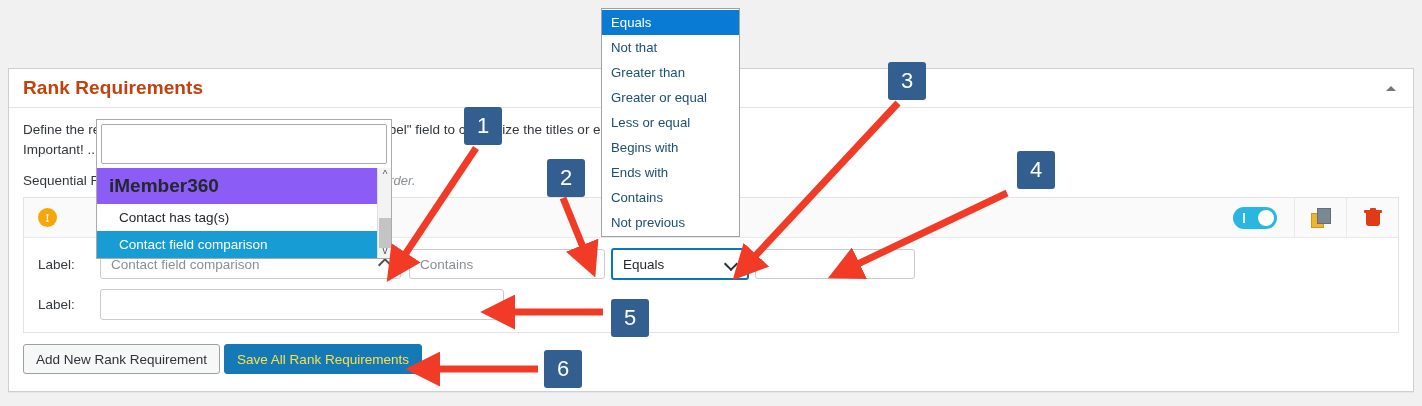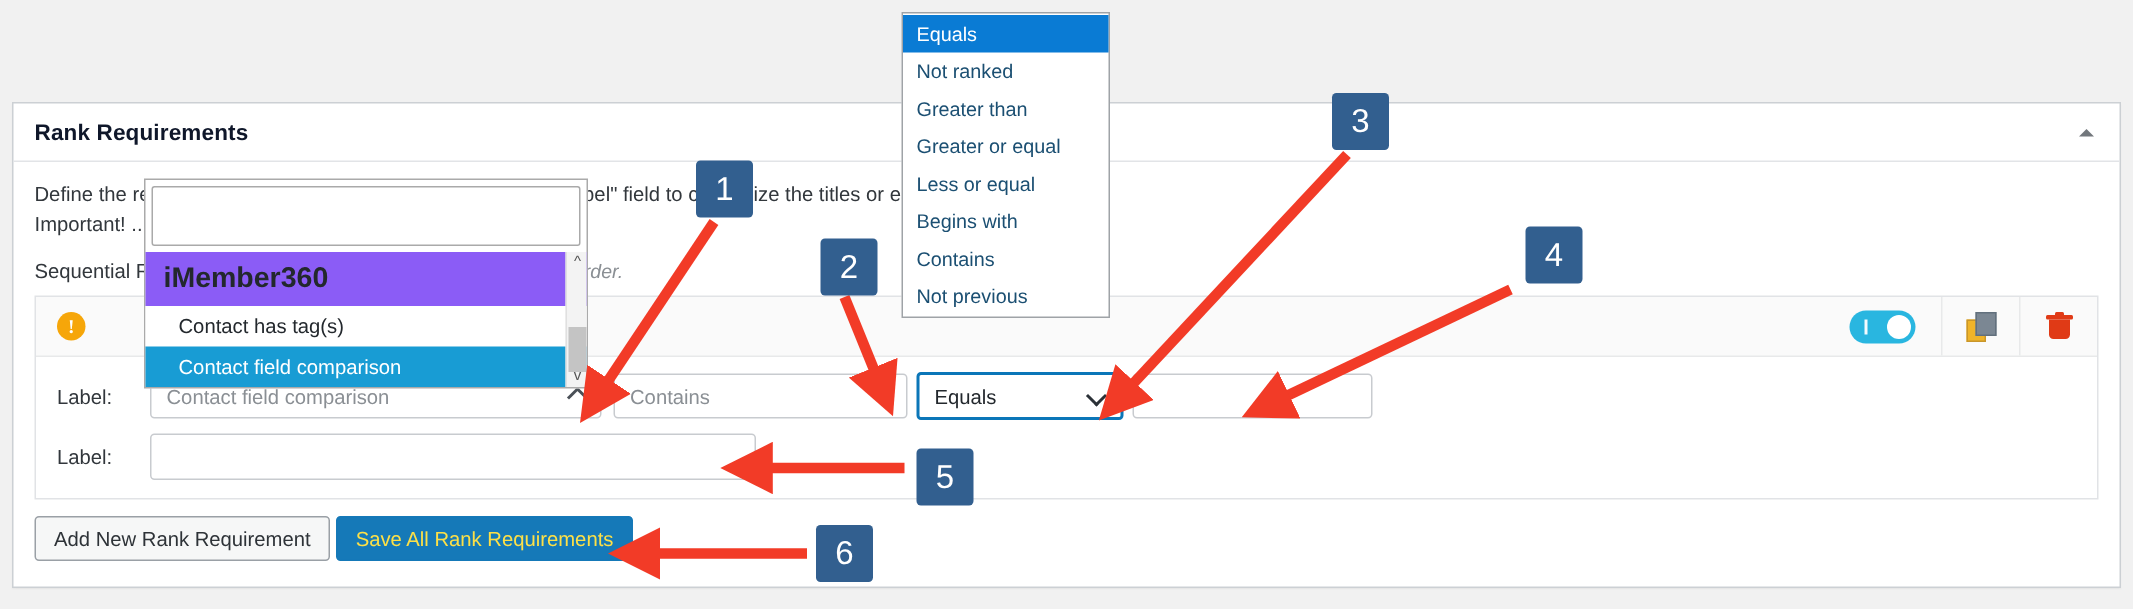--- a/index.html
+++ b/index.html
@@ -21,21 +21,21 @@
     box-shadow: 0 1px 1px rgba(0,0,0,.04);
   }
   .panel-header {
     height: 39px;
     border-bottom: 1px solid #e2e4e7;
     display: flex; align-items: center;
     padding: 0 12px 0 14px;
     position: relative;
   }
   .panel-title {
-    font-size: 15px; font-weight: 600; color: #0f172a;
+    font-size: 19px; font-weight: 600; color: #c2410c;
     letter-spacing: .1px;
     text-align: center;
   }
   .collapse-toggle {
     position: absolute; right: 12px; top: 50%;
     transform: translateY(-50%);
     width: 20px; height: 20px;
     display: flex; align-items: center; justify-content: center;
     cursor: pointer;
   }
@@ -366,25 +366,26 @@
       <div class="s2-scroll">
         <span class="up">^</span>
         <span class="thumb"></span>
         <span class="dn">v</span>
       </div>
     </div>
   </div>
 
   <div class="nat-drop">
     <div class="nat-opt sel">Equals</div>
-    <div class="nat-opt">Not ranked</div>
+    <div class="nat-opt">Not that</div>
     <div class="nat-opt">Greater than</div>
     <div class="nat-opt">Greater or equal</div>
     <div class="nat-opt">Less or equal</div>
     <div class="nat-opt">Begins with</div>
+    <div class="nat-opt">Ends with</div>
     <div class="nat-opt">Contains</div>
     <div class="nat-opt">Not previous</div>
   </div>
 
   <svg class="anno-svg">
     <defs>
       <marker id="ah" markerWidth="5" markerHeight="5" refX="2.6" refY="2.5" orient="auto">
         <path d="M0,0 L5,2.5 L0,5 z" fill="#f23b27"></path>
       </marker>
     </defs>

